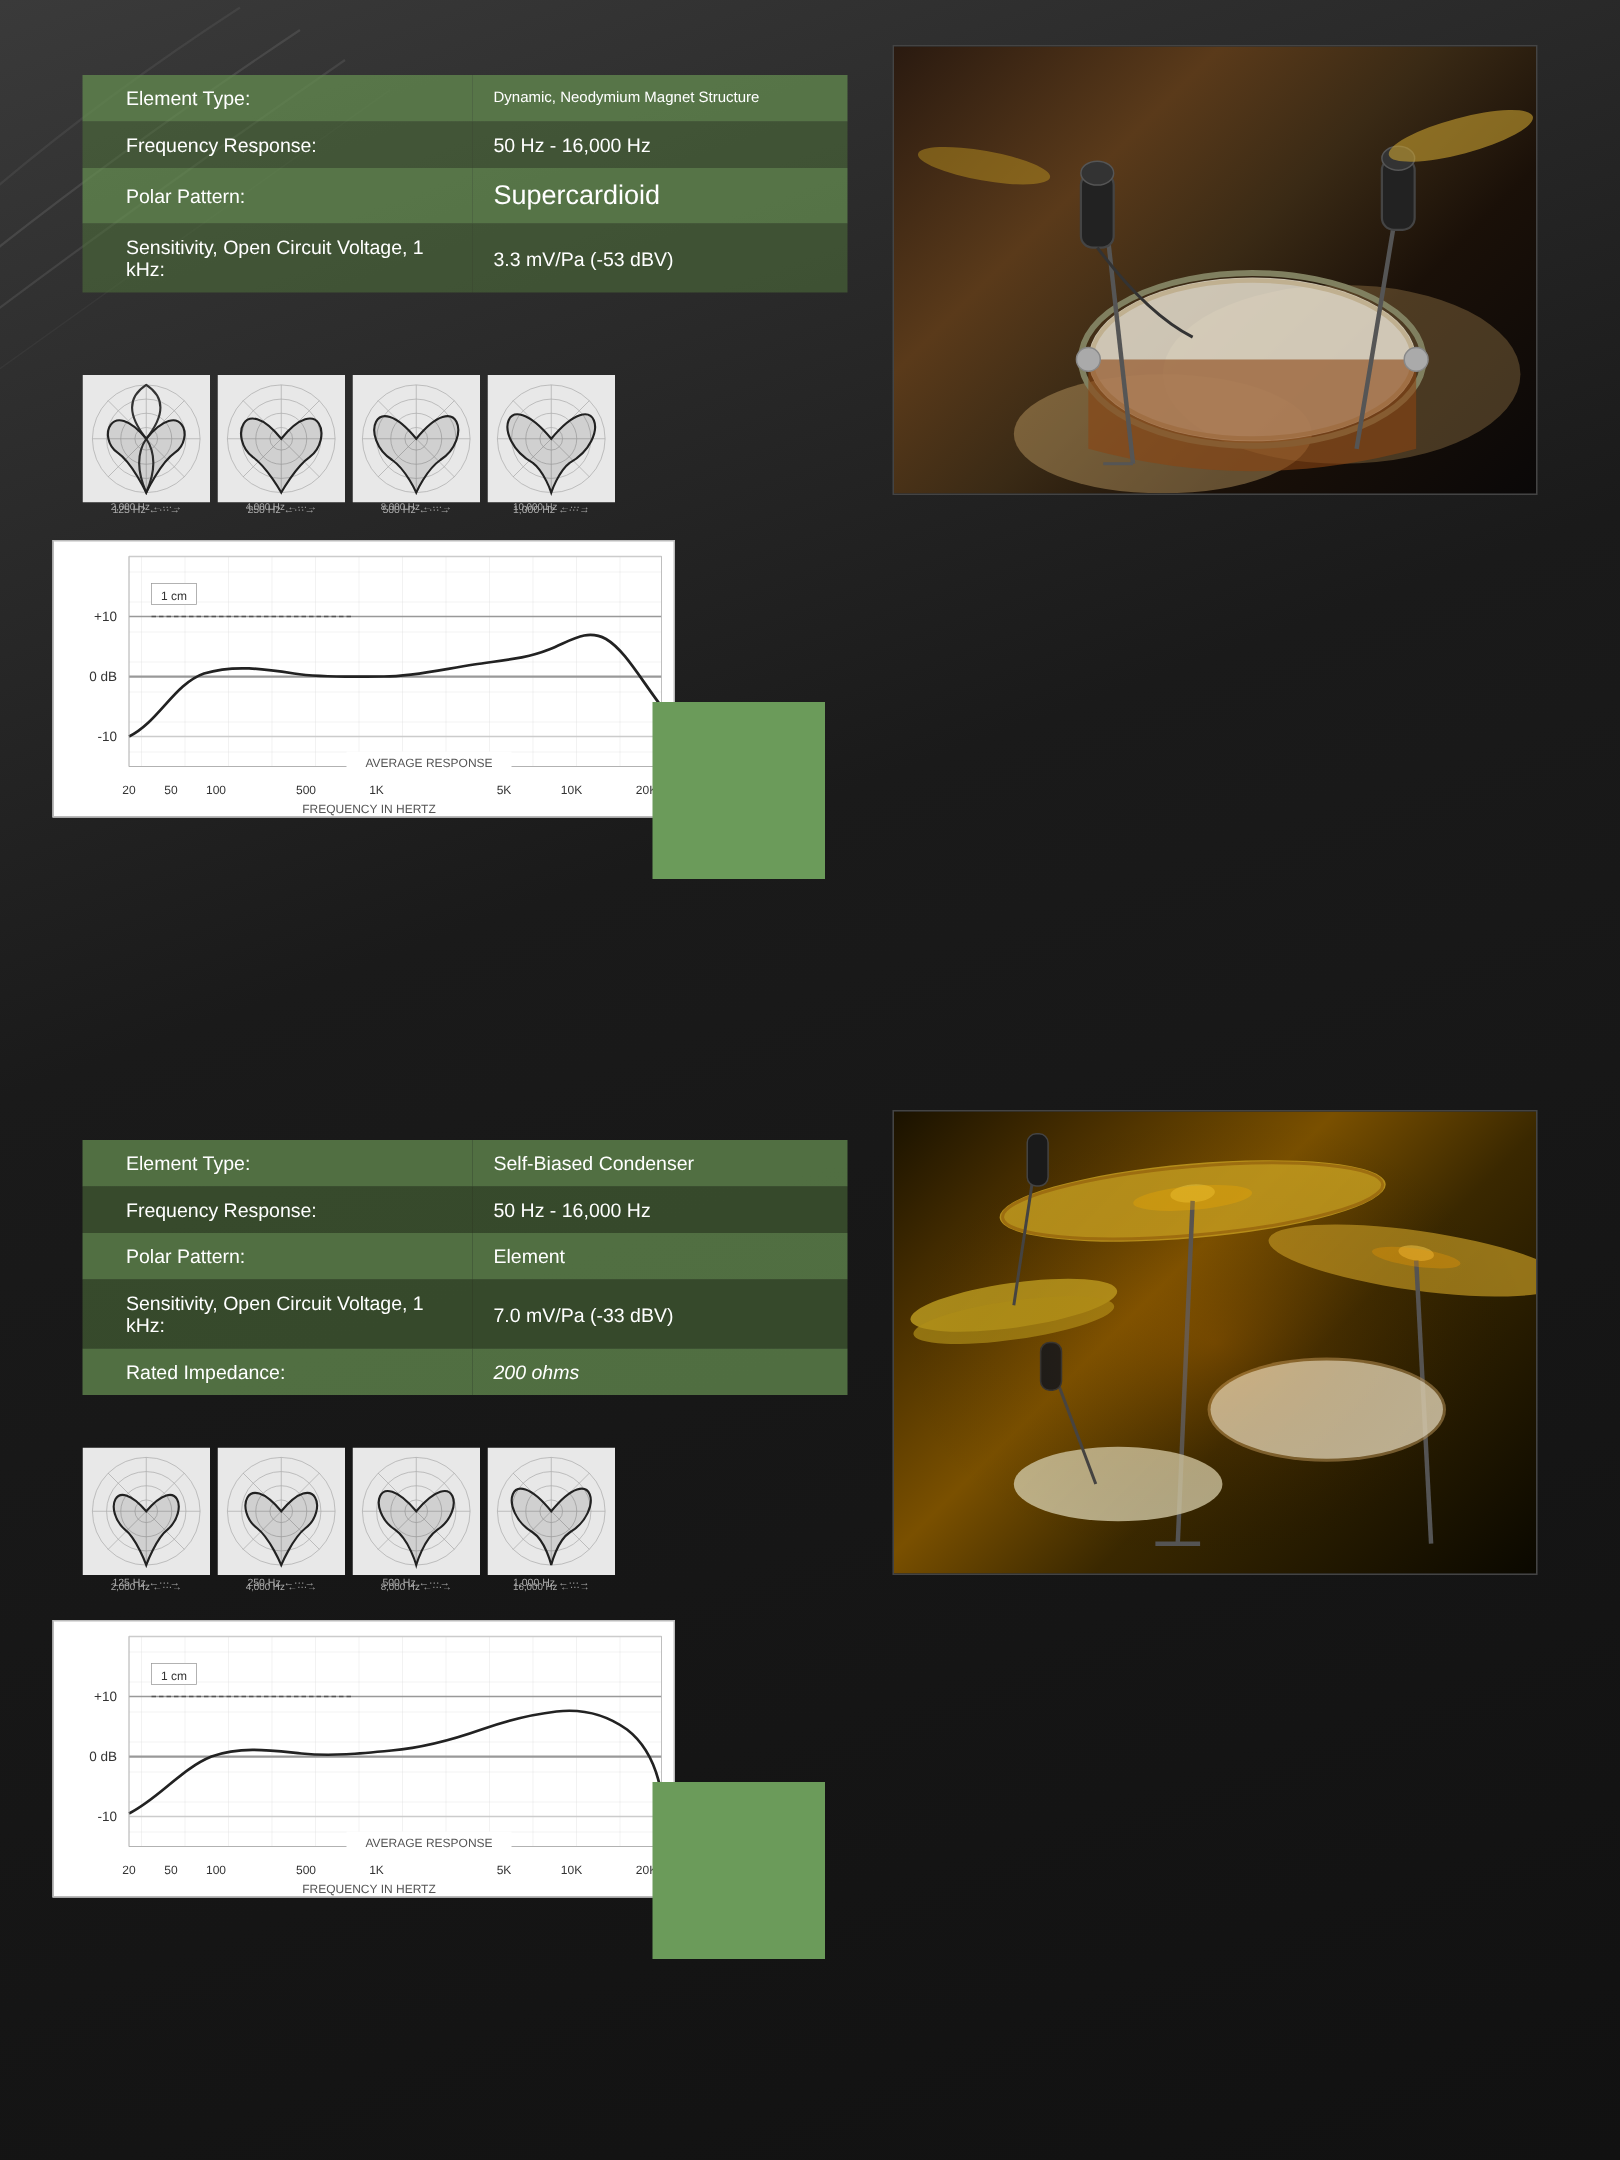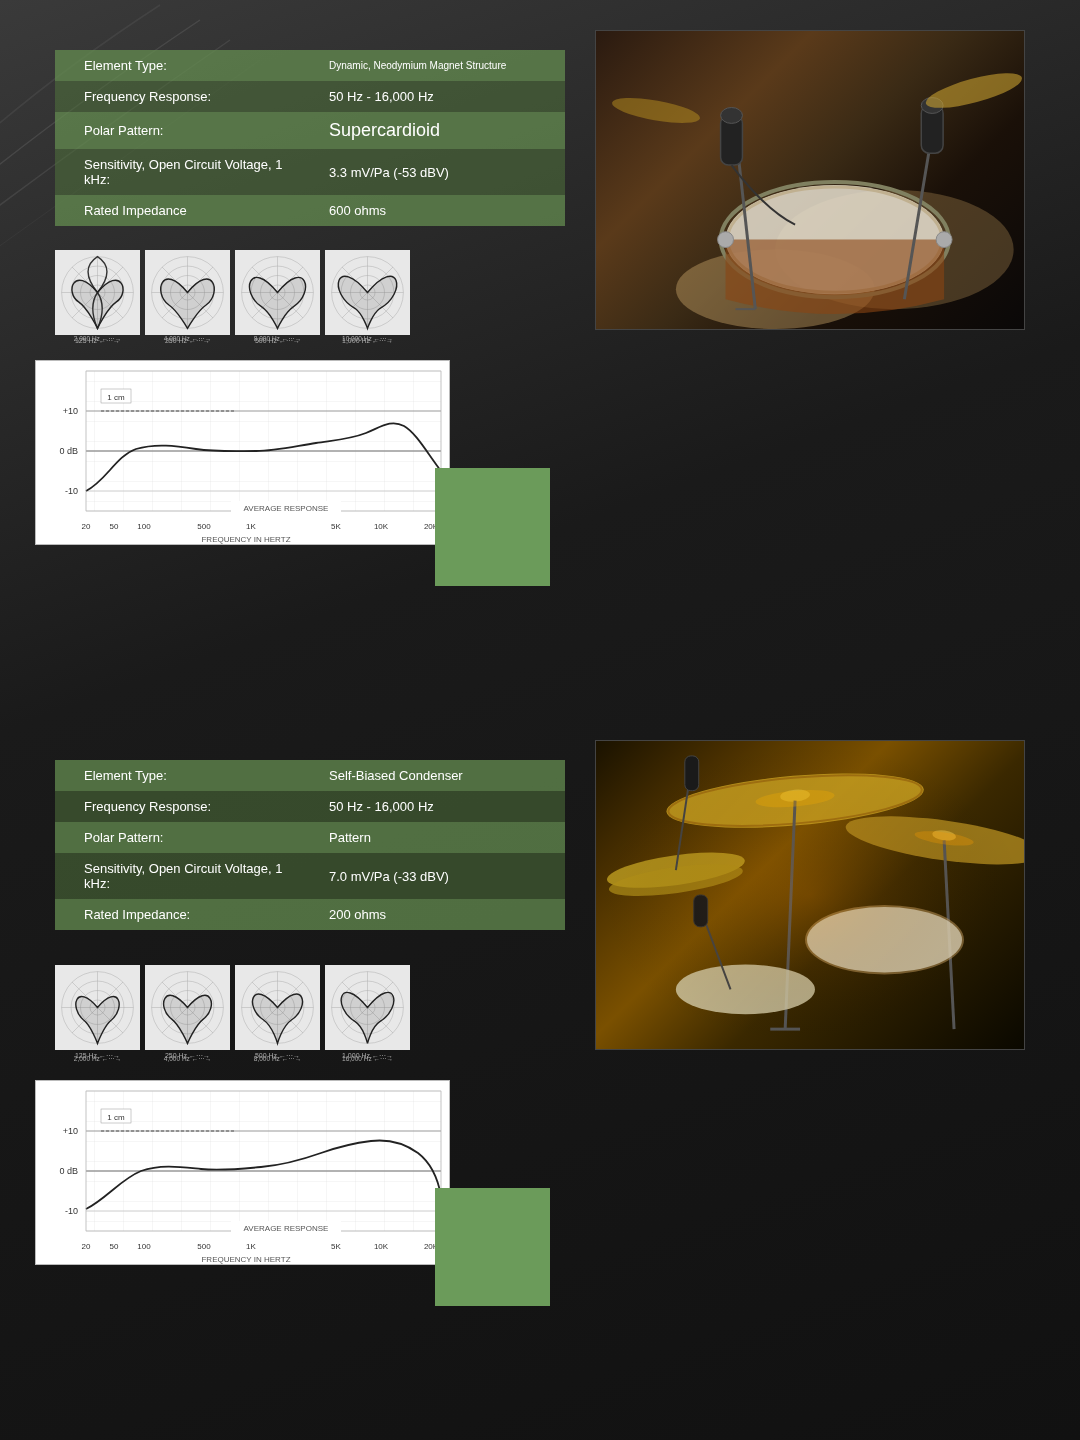--- a/index.html
+++ b/index.html
@@ -142,24 +142,20 @@
     <td style="font-size:13px;">50 Hz - 16,000 Hz</td>
   </tr>
         <tr>
     <td style="font-size:13px;">Polar Pattern:</td>
     <td style="font-size:18px;">Supercardioid</td>
   </tr>
         <tr>
     <td style="font-size:13px;">Sensitivity, Open Circuit Voltage, 1 kHz:</td>
     <td style="font-size:13px;">3.3 mV/Pa (-53 dBV)</td>
   </tr>
-        <tr>
-    <td style="font-size:13px;">Rated Impedance</td>
-    <td style="font-size:13px;">600 ohms</td>
-  </tr>
       </tbody>
   </table>
 
   <div class="product-photo">
     <div class="photo-placeholder">
 
       <svg class="mic-visual" viewBox="0 0 430 300" xmlns="http://www.w3.org/2000/svg">
 
         <ellipse cx="300" cy="220" rx="120" ry="60" fill="#c8a060" opacity="0.3"></ellipse>
         <ellipse cx="180" cy="260" rx="100" ry="40" fill="#d4b070" opacity="0.4"></ellipse>
@@ -323,29 +319,29 @@
         <tr>
     <td style="font-size:13px;">Element Type:</td>
     <td style="font-size:13px;">Self-Biased Condenser</td>
   </tr>
         <tr>
     <td style="font-size:13px;">Frequency Response:</td>
     <td style="font-size:13px;">50 Hz - 16,000 Hz</td>
   </tr>
         <tr>
     <td style="font-size:13px;">Polar Pattern:</td>
-    <td style="font-size:13px;">Pattern</td>
+    <td style="font-size:13px;">Element</td>
   </tr>
         <tr>
     <td style="font-size:13px;">Sensitivity, Open Circuit Voltage, 1 kHz:</td>
     <td style="font-size:13px;">7.0 mV/Pa (-33 dBV)</td>
   </tr>
         <tr>
     <td style="font-size:13px;">Rated Impedance:</td>
-    <td style="font-size:13px;">200 ohms</td>
+    <td style="font-size:13px;font-style:italic;">200 ohms</td>
   </tr>
       </tbody>
   </table>
 
   <div class="product-photo" style="position:absolute; right:55px; top:-20px; width:430px; height:310px;">
     <div class="photo-placeholder" style="background: linear-gradient(135deg, #1a1200 0%, #4a3000 20%, #7a5000 40%, #3a2800 60%, #0a0800 100%);">
       <svg class="mic-visual" viewBox="0 0 430 310" xmlns="http://www.w3.org/2000/svg">
 
         <ellipse cx="200" cy="60" rx="130" ry="25" fill="#c8a020" opacity="0.85" transform="rotate(-5,200,60)"></ellipse>
         <ellipse cx="200" cy="60" rx="128" ry="23" fill="none" stroke="#a07010" stroke-width="2" transform="rotate(-5,200,60)"></ellipse>

